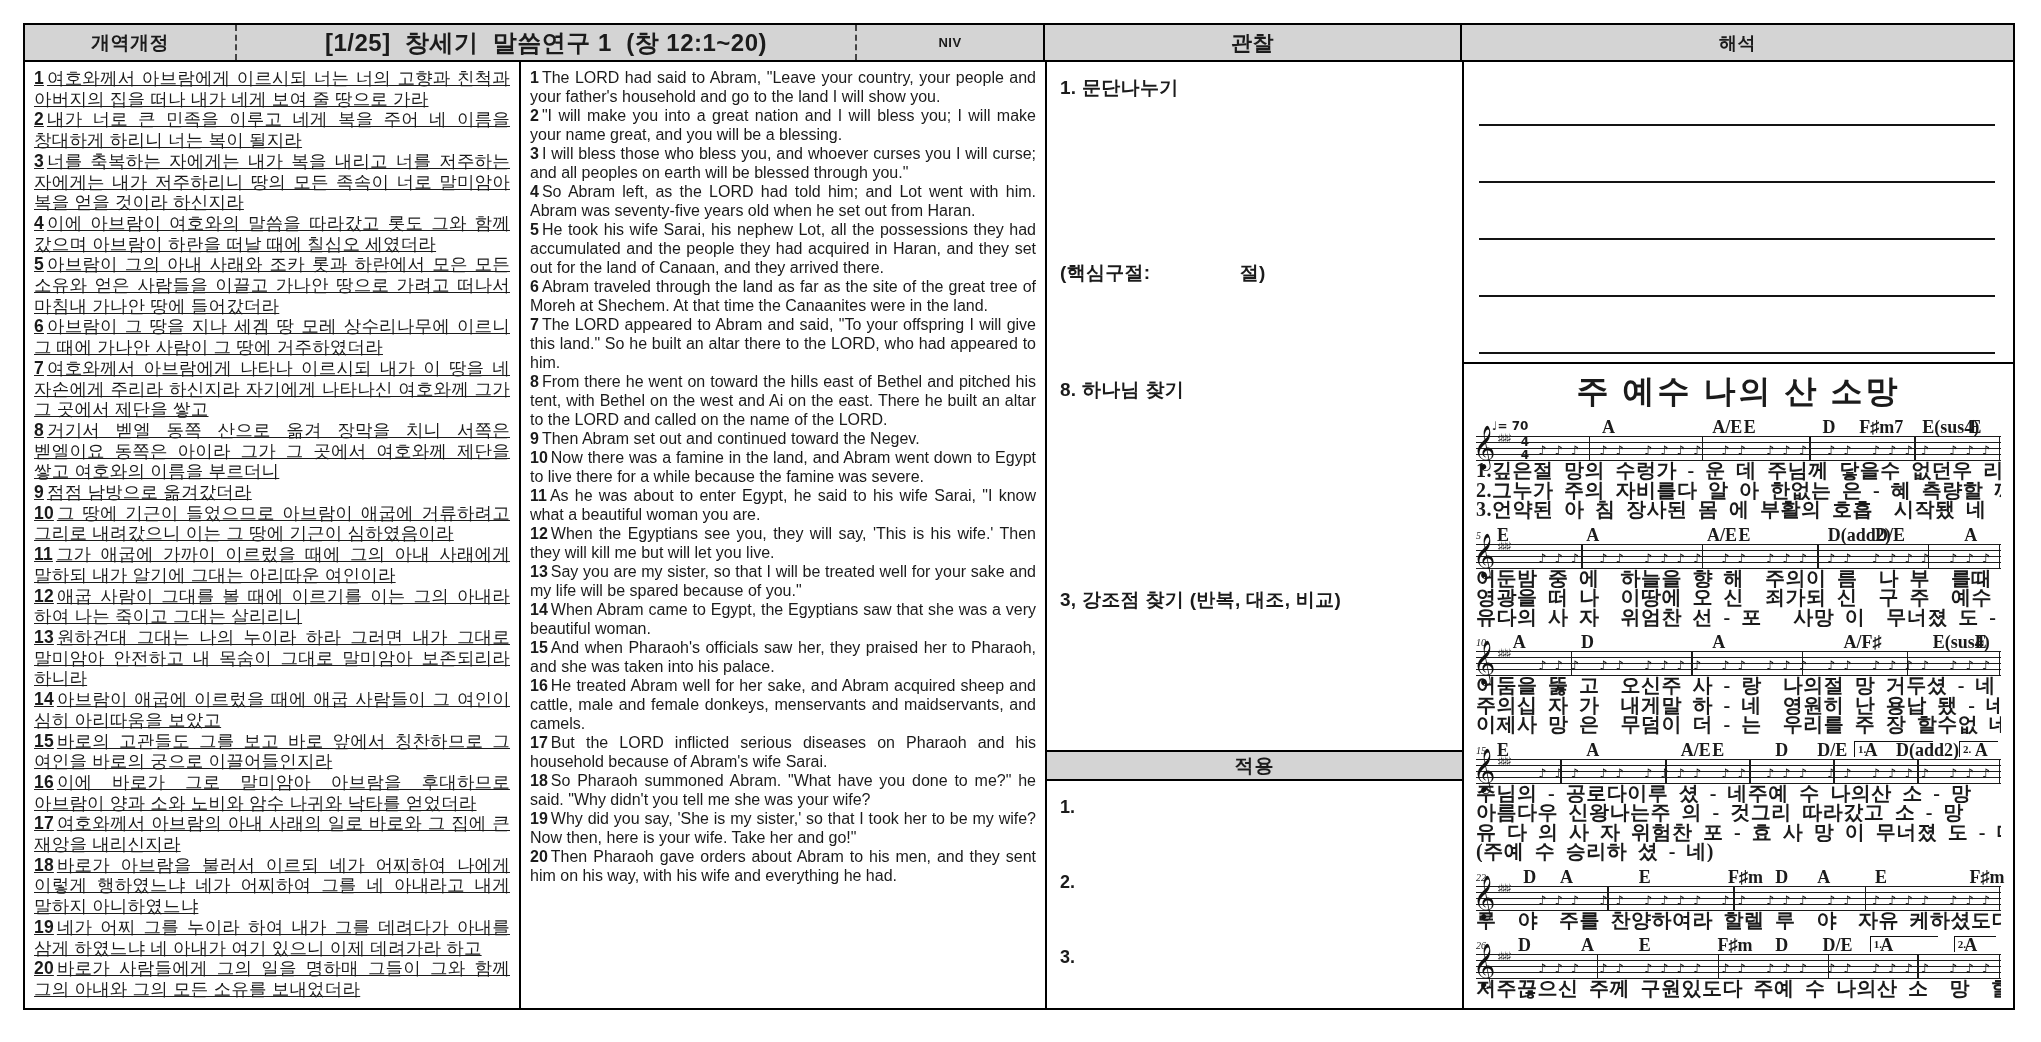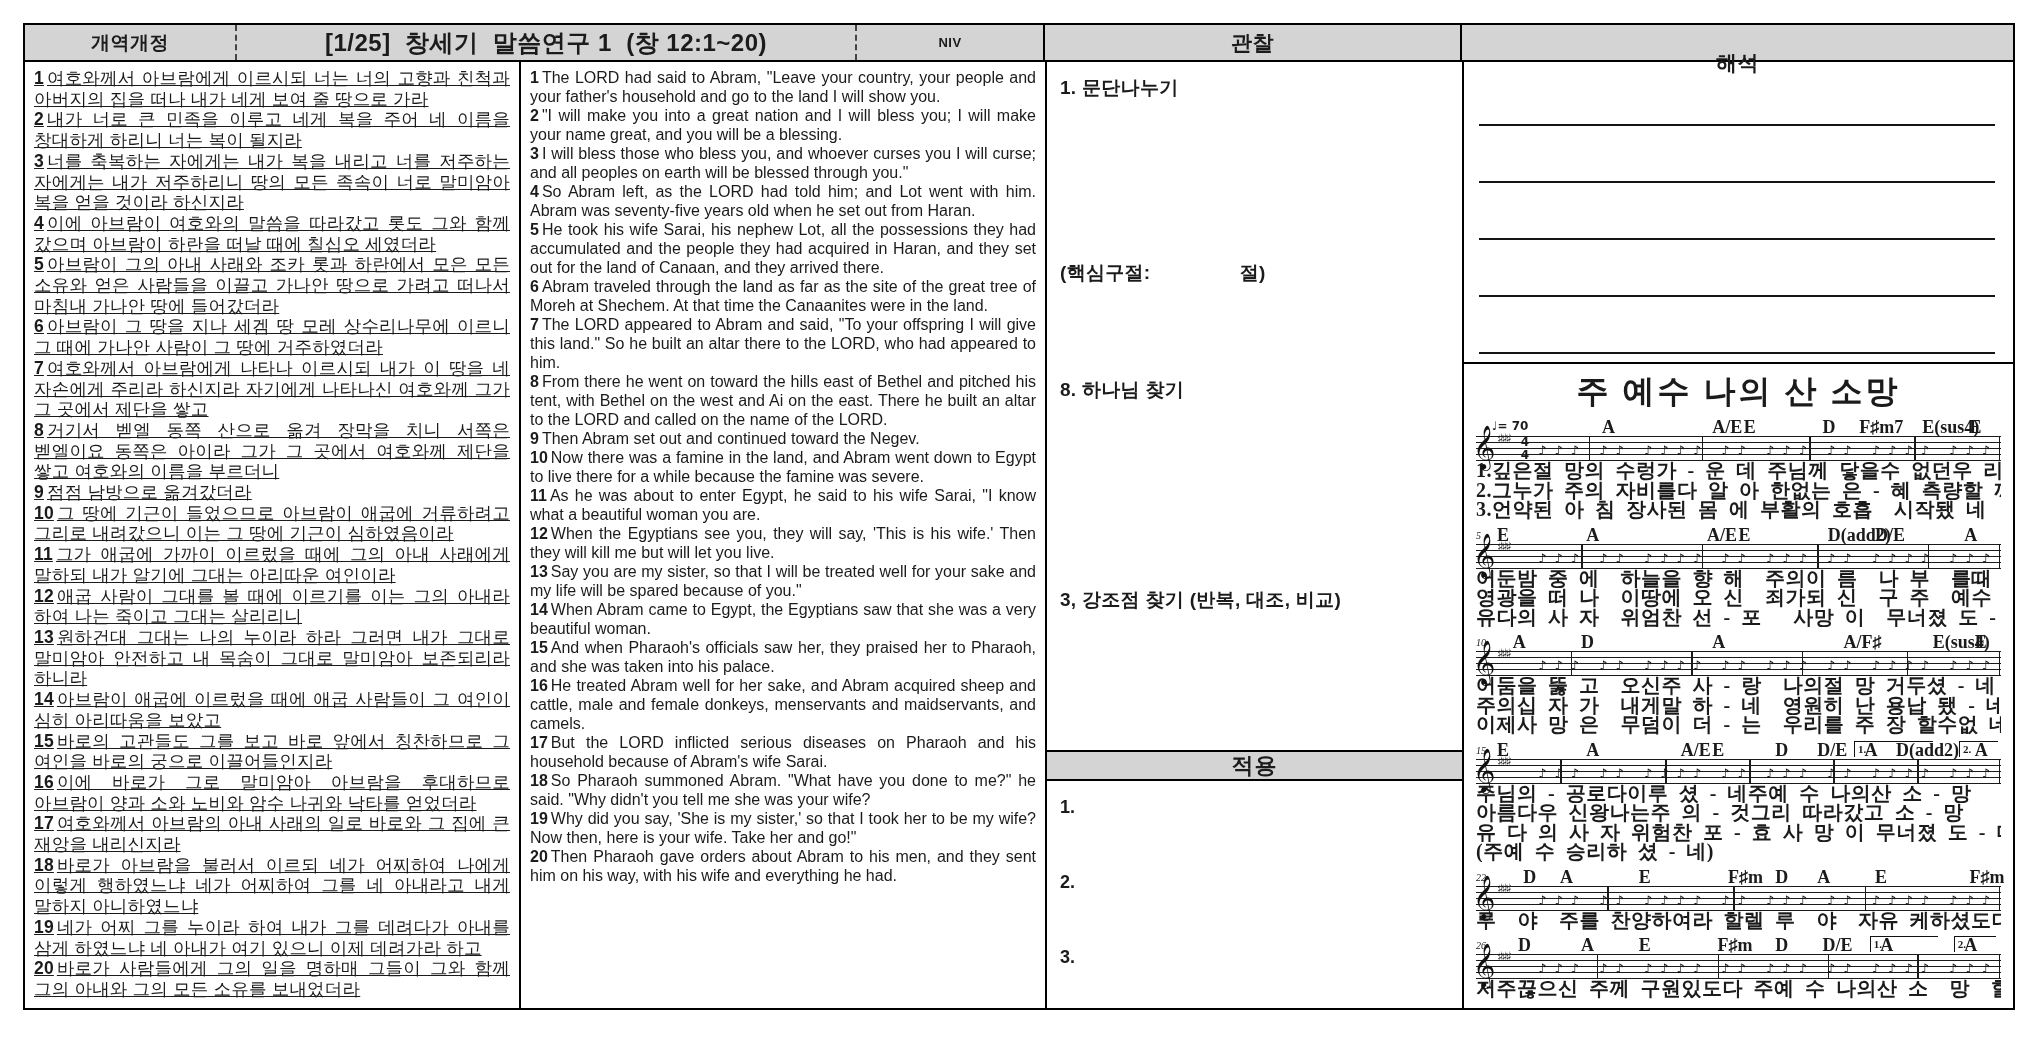--- a/index.html
+++ b/index.html
@@ -6,34 +6,34 @@
   body{font-family:"Liberation Sans",sans-serif;color:#1b1b1b;}
   .page{position:relative;width:2041px;height:1042px;background:#fff;overflow:hidden;}
   .tbl{position:absolute;left:23px;top:23px;width:1992px;height:987px;border:2px solid #000;box-sizing:border-box;background:#fff;}
   
   .hrow{position:absolute;left:0;top:0;width:100%;height:37px;display:flex;background:#d4d4d4;border-bottom:2px solid #000;box-sizing:border-box;}
   .hcell{display:flex;align-items:center;justify-content:center;font-weight:bold;box-sizing:border-box;height:100%;letter-spacing:0.5px;}
   .hc1{width:212px;border-right:2px dashed #444;font-size:19px;}
   .hc2{width:620px;border-right:2px dashed #444;font-size:24px;white-space:pre;}
   .hc3{width:188px;border-right:2px solid #000;font-size:13px;}
   .hc4{width:417px;border-right:2px solid #000;font-size:21px;}
-  .hc5{flex:1;font-size:21px;margin-top:20px;}
+  .hc5{flex:1;font-size:18px;}
   
   .col{position:absolute;top:37px;height:946px;box-sizing:border-box;overflow:hidden;}
   .col-kr{left:0;width:494px;padding:6px 9px 0 9px;text-decoration:underline;}
   .col-niv{left:494px;width:526px;border-left:2px solid #000;padding:6px 9px 0 9px;}
   .col-obs{left:1020px;width:417px;border-left:2px solid #000;}
   .col-int{left:1437px;width:551px;border-left:2px solid #000;}
   .verse{margin:0;text-align:justify;}
   .col-kr .verse{font-size:17.5px;line-height:20.7px;word-break:keep-all;letter-spacing:0.2px;}
   .col-niv .verse{font-size:16px;line-height:19px;}
   .vnum{font-weight:bold;padding-right:3px;}
   
   .obs-item{position:absolute;left:13px;right:6px;font-weight:bold;font-size:19px;white-space:pre;letter-spacing:0.3px;}
-  .app-band{position:absolute;left:0;right:0;top:688px;height:31px;background:#d4d4d4;border-top:2px solid #000;border-bottom:2px solid #000;display:flex;align-items:center;justify-content:center;font-weight:bold;font-size:22px;box-sizing:border-box;letter-spacing:1px;}
+  .app-band{position:absolute;left:0;right:0;top:688px;height:31px;background:#d4d4d4;border-top:2px solid #000;border-bottom:2px solid #000;display:flex;align-items:center;justify-content:center;font-weight:bold;font-size:19px;box-sizing:border-box;letter-spacing:1px;}
   .app-num{position:absolute;left:13px;font-size:18px;font-weight:600;}
   
   .write-area{position:absolute;left:0;right:0;top:0;height:300px;}
   .write-line{position:absolute;left:15px;right:18px;height:0;border-top:2px solid #141414;}
   .hymn{position:absolute;left:0;right:0;top:300px;bottom:0;border-top:2px solid #000;overflow:hidden;}
   .hymn-title{text-align:center;font-family:"Liberation Serif",serif;font-weight:bold;font-size:32px;letter-spacing:3px;margin:6px 0 3px 0;}
   .staff-block{position:relative;margin:1px 12px 5px 12px;}
   .chord-row{position:relative;height:19px;font-family:"Liberation Serif",serif;font-weight:bold;font-size:18px;}
   .chord{position:absolute;bottom:0;line-height:1;white-space:nowrap;}
   .tempo{position:absolute;left:3%;bottom:3px;font-size:12px;font-weight:bold;font-family:"DejaVu Sans",sans-serif;}

